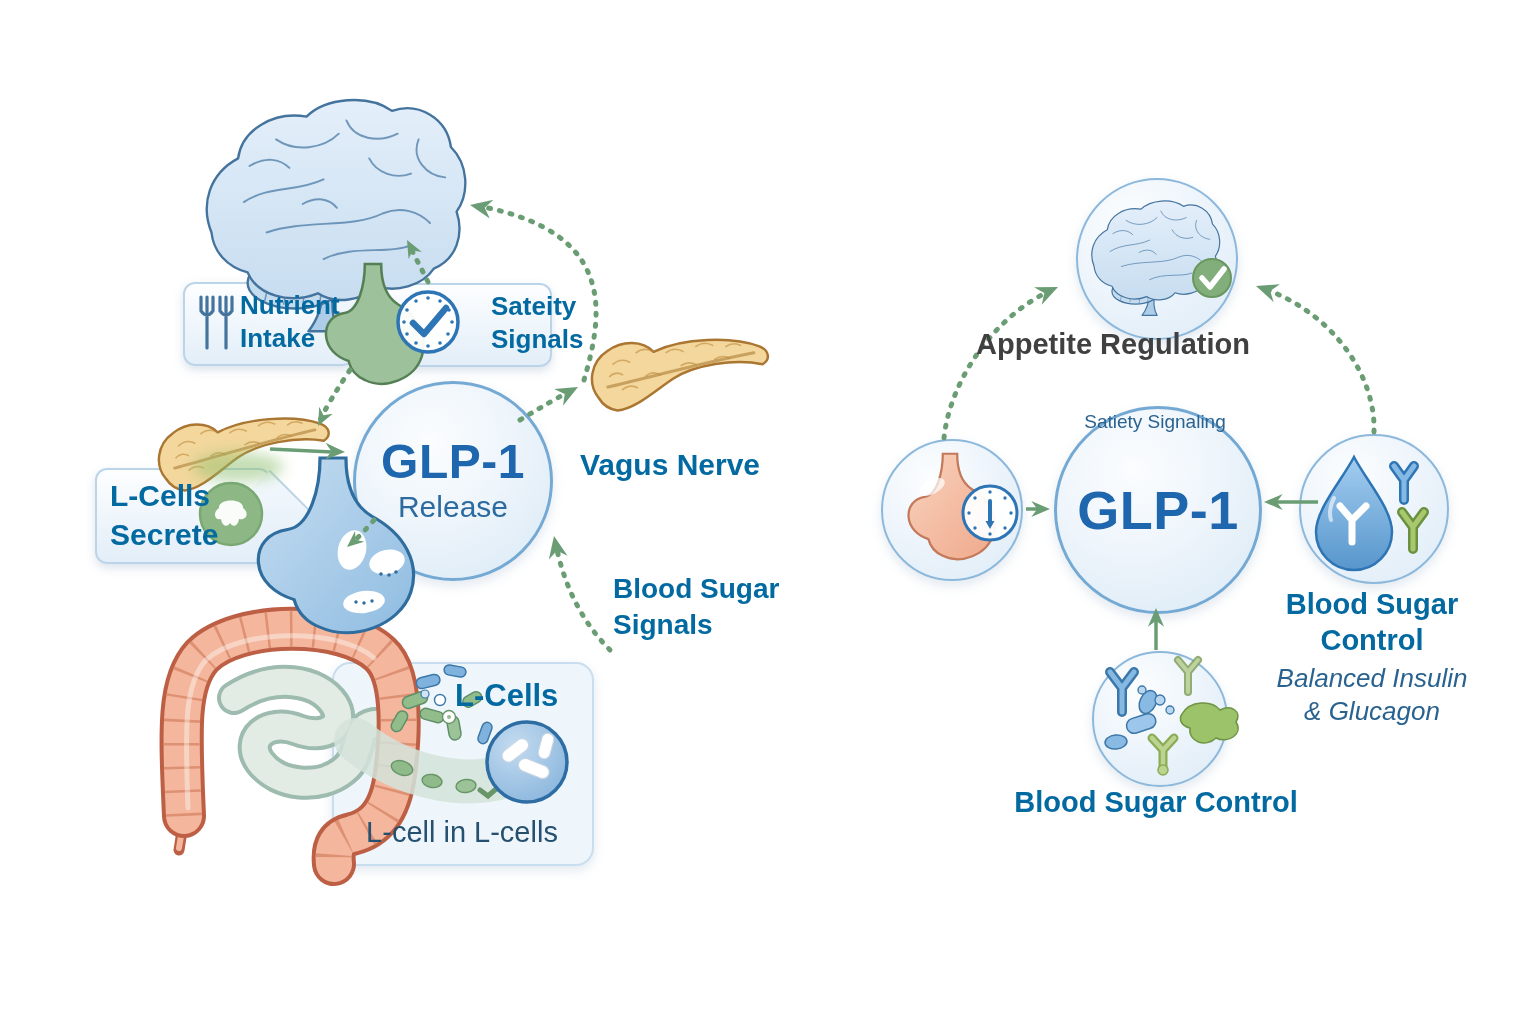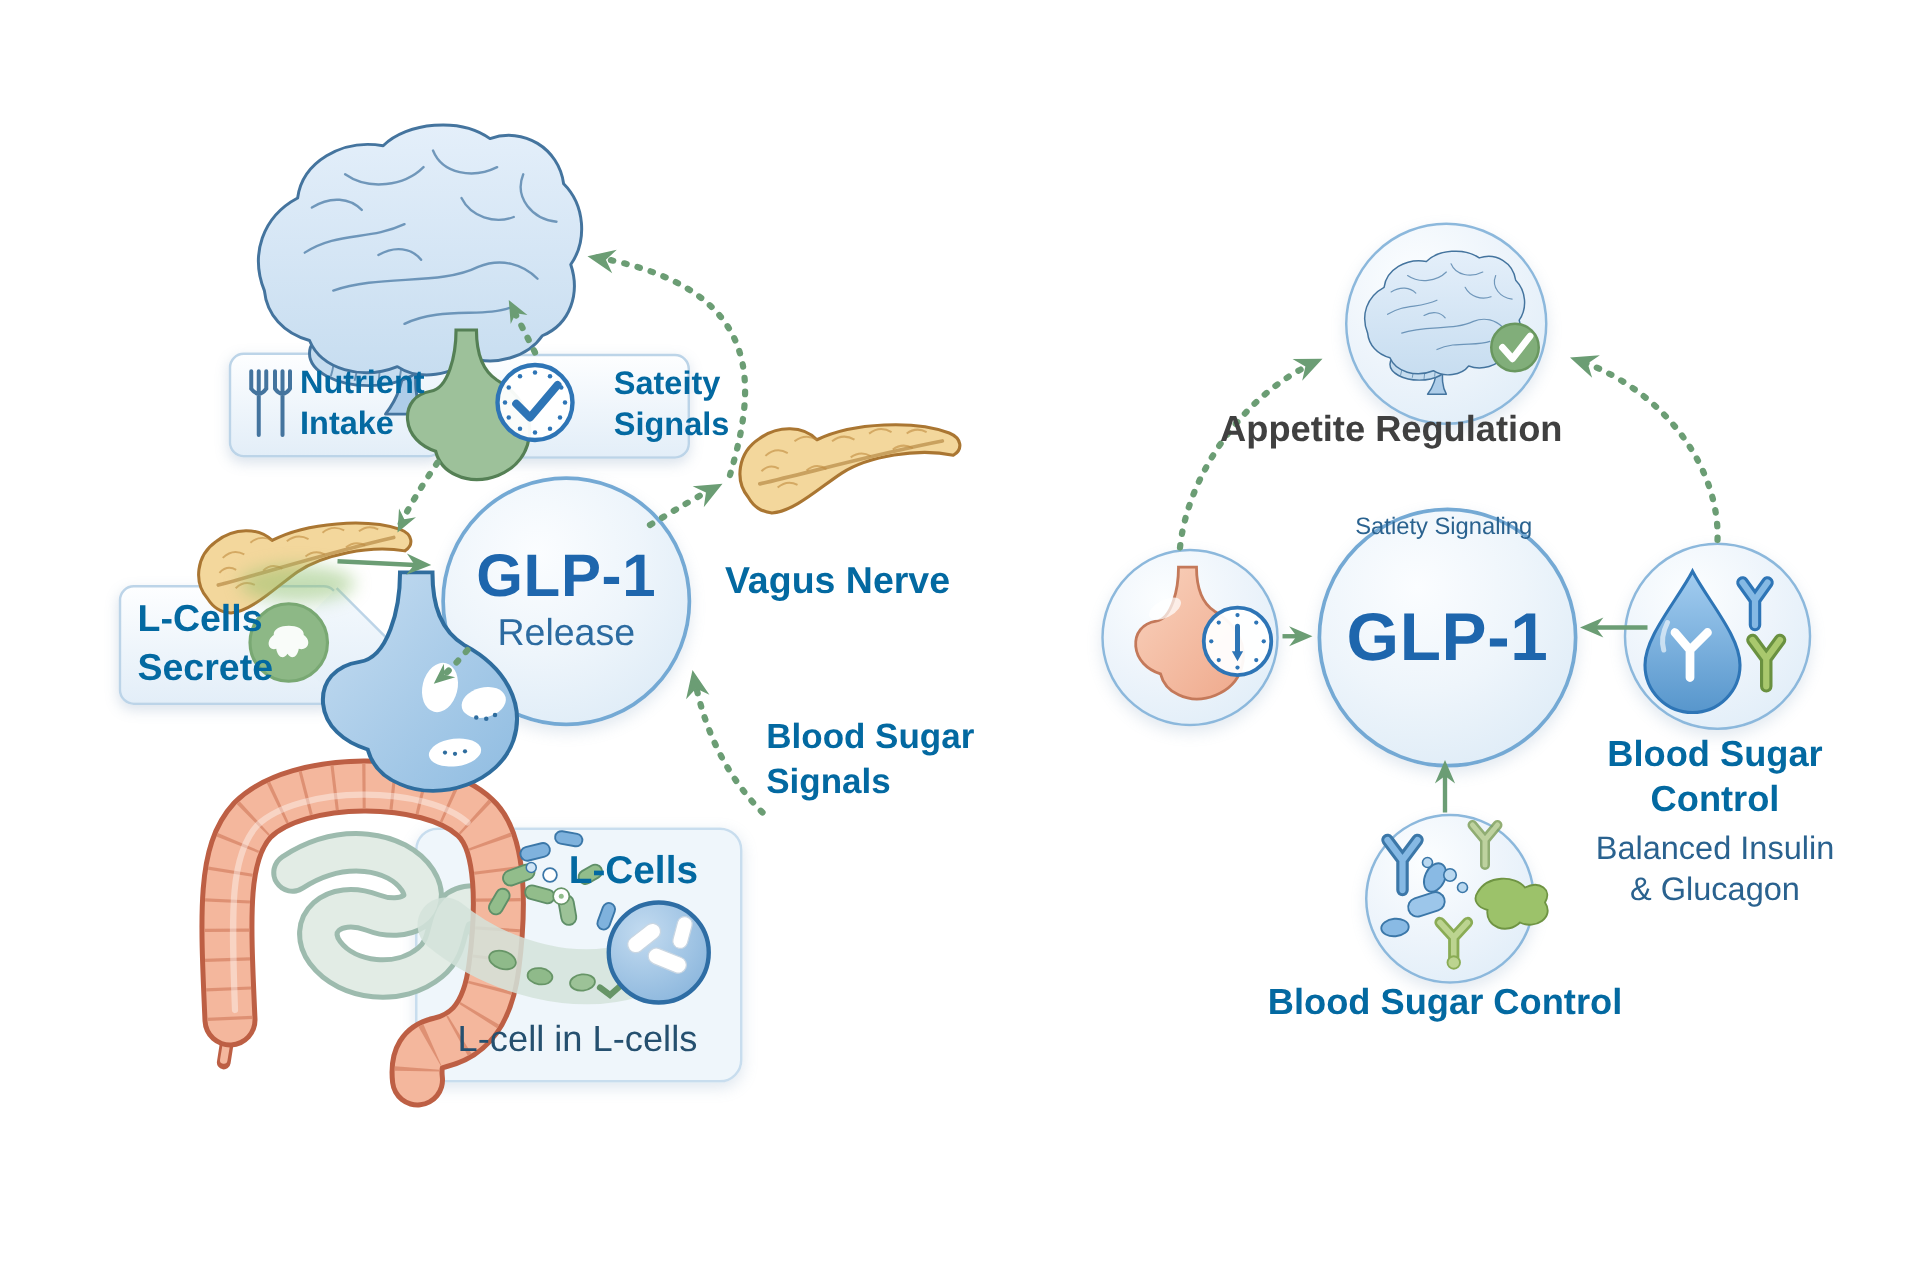--- a/index.html
+++ b/index.html
@@ -314,17 +314,17 @@
 Secrete</div>
   <div class="lbl sb" style="left:613px;top:571px;font-size:28px;line-height:36px;">Blood Sugar
 Signals</div>
   <div class="lbl sb" style="left:455px;top:678px;font-size:31px;">L-Cells</div>
   <div class="lbl ctr" style="left:342px;top:816px;width:240px;font-size:29px;font-weight:400;color:#25506f;">L-cell in L-cells</div>
 
   <div class="lbl sb ctr" style="left:913px;top:328px;width:400px;font-size:29px;color:#404040;">Appetite Regulation</div>
   <div class="lbl ctr sub" style="left:955px;top:367px;width:400px;font-size:19px;margin-top:44px;">Satiety Signaling</div>
   <div class="lbl sb ctr" style="left:1272px;top:586px;width:200px;font-size:29px;line-height:36px;">Blood Sugar
 Control</div>
-  <div class="lbl ctr sub" style="left:1257px;top:662px;width:230px;font-size:26px;line-height:33px;">Balanced Insulin
+  <div class="lbl ctr sub" style="left:1257px;top:662px;width:230px;font-size:26px;line-height:33px;font-style:italic;">Balanced Insulin
 &amp; Glucagon</div>
   <div class="lbl sb ctr" style="left:1006px;top:786px;width:300px;font-size:29px;">Blood Sugar Control</div>
 
 </div>
 
 </body></html>

